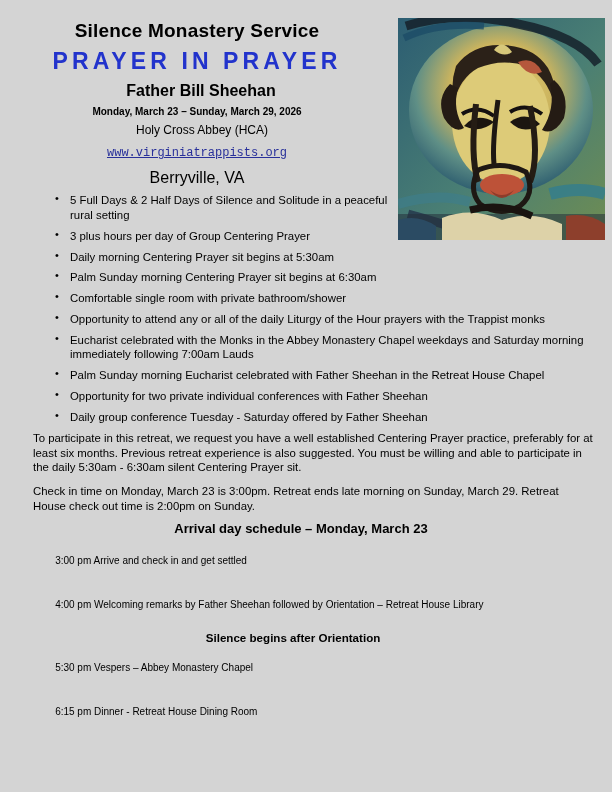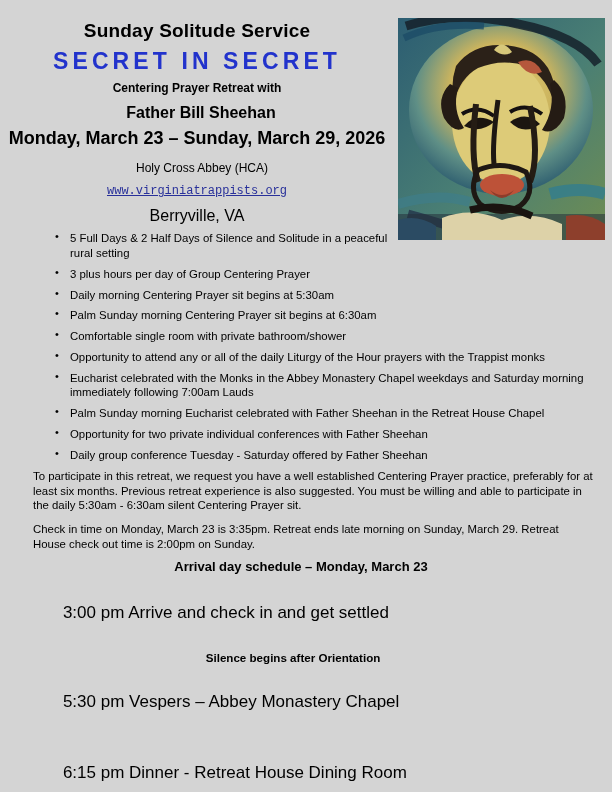--- a/index.html
+++ b/index.html
@@ -64,24 +64,24 @@
     margin: 0 0 7px 0;
   }
   .presenter {
     font-size: 16px;
     font-weight: bold;
     line-height: 1.2;
     margin: 0 0 6px 0;
     padding-left: 8px;
   }
   .dates {
-    font-size: 18px;
-    font-weight: bold;
-    line-height: 1.2;
-    margin: 0 0 12px 0;
+    font-size: 10px;
+    font-weight: bold;
+    line-height: 1.2;
+    margin: 0 0 5px 0;
   }
   .venue {
     font-size: 12px;
     line-height: 1.2;
     margin: 0 0 8px 0;
     padding-left: 10px;
   }
   .weblink {
     font-size: 12px;
     line-height: 1.2;
@@ -136,21 +136,21 @@
     margin: 6px 0 7px 0;
     padding-right: 10px;
   }
   .center-head.small {
     font-size: 11.6px;
     margin: 4px 16px 6px 0;
   }
 
   
   .sched-row {
-    font-size: 17px;
+    font-size: 10px;
     line-height: 1.25;
     margin: 0 0 6.5px 0;
     padding-left: 44px;
     white-space: pre;
   }
   .sched-time { display: inline; }
   .sched-desc { display: inline; }
 </style>
 </head>
 <body>
@@ -197,23 +197,22 @@
       <path d="M10 196 q30 8 52 16" stroke="#2a4252" stroke-width="9" fill="none"></path>
       <rect x="0" y="196" width="207" height="26" fill="#24303a" opacity="0.55"></rect>
       <path d="M44 200 q30 -12 60 2 q30 -10 60 4 l0 16 l-120 0Z" fill="#ddd2a8"></path>
       <path d="M0 202 q20 -6 38 6 l0 14 l-38 0Z" fill="#2b4b63"></path>
       <path d="M168 198 q22 -4 39 8 l0 16 l-39 0Z" fill="#8d3f2c"></path>
       <path d="M72 192 q32 -8 62 6" stroke="#1a1410" stroke-width="7" fill="none"></path>
     </svg>
   </div>
 
   <div class="header">
-    <div class="title-main">Sunday Solitude Service</div>
-    <div class="title-blue">SECRET IN SECRET</div>
-    <div class="subtitle">Centering Prayer Retreat with</div>
+    <div class="title-main">Silence Monastery Service</div>
+    <div class="title-blue">PRAYER IN PRAYER</div>
     <div class="presenter">Father Bill Sheehan</div>
     <div class="dates">Monday, March 23 – Sunday, March 29, 2026</div>
     <div class="venue">Holy Cross Abbey (HCA)</div>
     <div class="weblink">
       <a href="#">www.virginiatrappists.org</a>
     </div>
     <div class="city">Berryville, VA</div>
   </div>
 
   <ul class="bullets">
@@ -224,27 +223,30 @@
     <li class="narrow">Comfortable single room with private bathroom/shower</li>
     <li>Opportunity to attend any or all of the daily Liturgy of the Hour prayers with the Trappist monks</li>
     <li>Eucharist celebrated with the Monks in the Abbey Monastery Chapel weekdays and Saturday morning immediately following 7:00am Lauds</li>
     <li>Palm Sunday morning Eucharist celebrated with Father Sheehan in the Retreat House Chapel</li>
     <li>Opportunity for two private individual conferences with Father Sheehan</li>
     <li>Daily group conference Tuesday - Saturday offered by Father Sheehan</li>
   </ul>
 
   <div class="para">To participate in this retreat, we request you have a well established Centering Prayer practice, preferably for at least six months.  Previous retreat experience is also suggested. You must be willing and able to participate in the daily 5:30am - 6:30am silent Centering Prayer sit.</div>
 
-  <div class="para tight">Check in time on Monday, March 23 is 3:35pm. Retreat ends late morning on Sunday, March 29. Retreat House check out time is 2:00pm on Sunday.</div>
+  <div class="para tight">Check in time on Monday, March 23 is 3:00pm. Retreat ends late morning on Sunday, March 29. Retreat House check out time is 2:00pm on Sunday.</div>
 
   <div class="center-head">Arrival day schedule – Monday, March 23</div>
 
   <div class="sched-row">
     <span class="sched-time">3:00 pm </span><span class="sched-desc">Arrive and check in and get settled</span>
   </div>
+  <div class="sched-row">
+    <span class="sched-time">4:00 pm </span><span class="sched-desc">Welcoming remarks by Father Sheehan followed by Orientation – Retreat House Library</span>
+  </div>
 
   <div class="center-head small">Silence begins after Orientation</div>
 
   <div class="sched-row">
     <span class="sched-time">5:30 pm </span><span class="sched-desc">Vespers – Abbey Monastery Chapel</span>
   </div>
   <div class="sched-row">
     <span class="sched-time">6:15 pm </span><span class="sched-desc">Dinner - Retreat House Dining Room</span>
   </div>
   <div class="sched-row">

